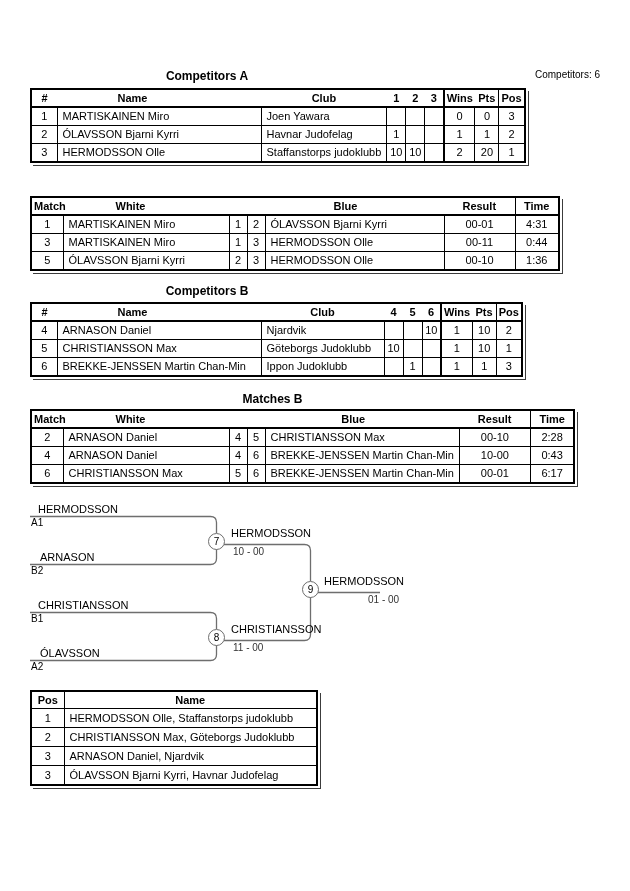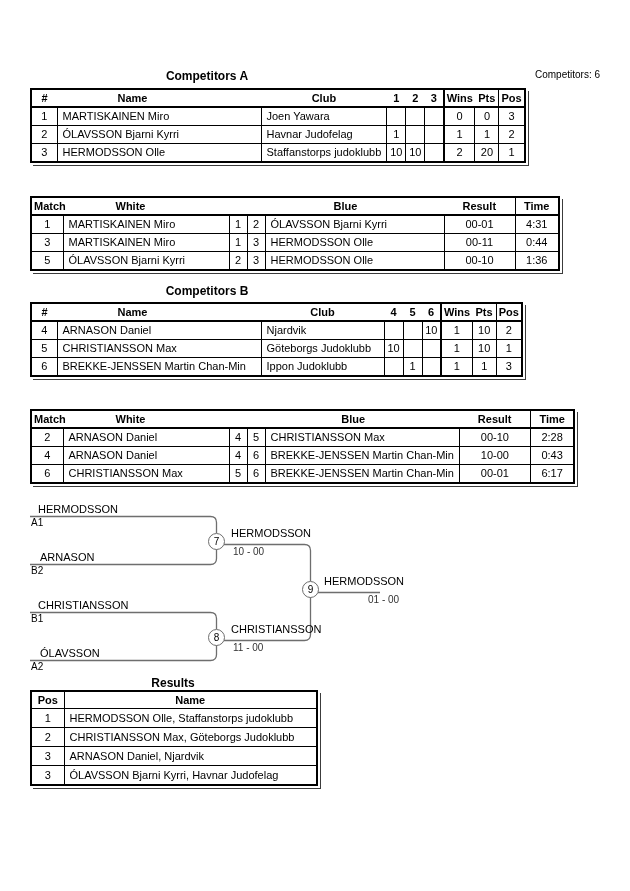--- a/index.html
+++ b/index.html
@@ -220,20 +220,21 @@
       <td class="c"></td>
       <td class="c">1</td>
       <td class="c"></td>
       <td class="c thickL">1</td>
       <td class="c">1</td>
       <td class="c">3</td>
     </tr>
   </tbody>
     </table>
 
+  <div class="sec-title" style="top:392px;left:30px;width:485px;">Matches B</div>
   <table style="left:30px;top:409px;">
     <colgroup>
         <col style="width:32px">
         <col style="width:166px">
         <col style="width:18px">
         <col style="width:18px">
         <col style="width:179px">
         <col style="width:71px">
         <col style="width:44px">
       </colgroup>
@@ -301,21 +302,20 @@
   <div class="bscore" style="left:233px;top:546px;">10 - 00</div>
 
   <div class="bcircle" style="left:208px;top:629px;">8</div>
   <div class="bname" style="left:231px;top:623px;">CHRISTIANSSON</div>
   <div class="bscore" style="left:233px;top:642px;">11 - 00</div>
 
   <div class="bcircle" style="left:302px;top:581px;">9</div>
   <div class="bname" style="left:324px;top:575px;">HERMODSSON</div>
   <div class="bscore" style="left:344px;top:594px;margin-left:24px;">01 - 00</div>
 
-  <div class="sec-title" style="top:676px;left:30px;width:286px;">Results</div>
   <table class="results-tbl" style="left:30px;top:690px;">
     <colgroup>
         <col style="width:33px">
         <col style="width:253px">
       </colgroup>
     <tbody>
         <tr>
       <th class="pos-h">Pos</th>
       <th>Name</th>
     </tr>

